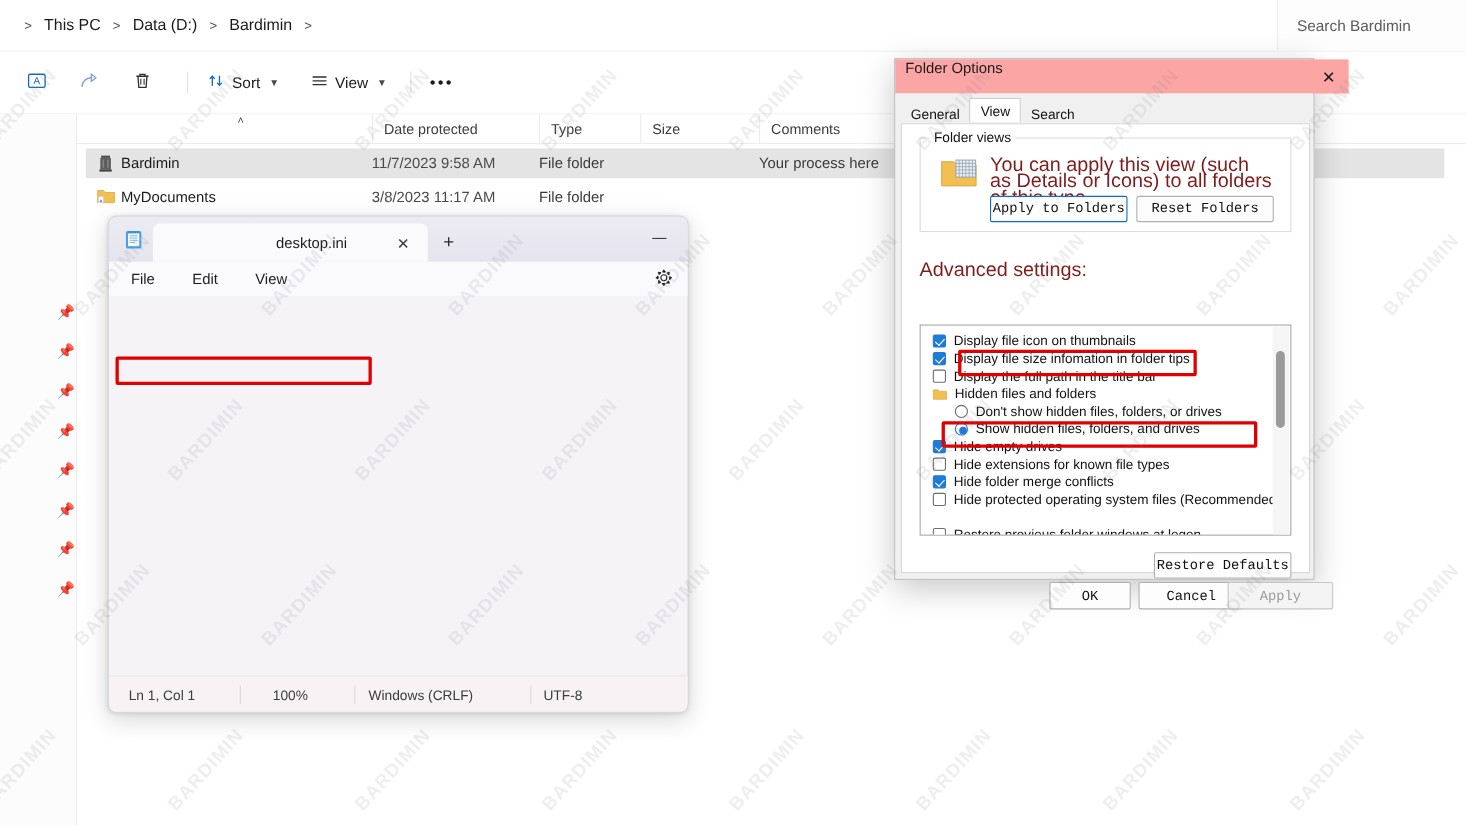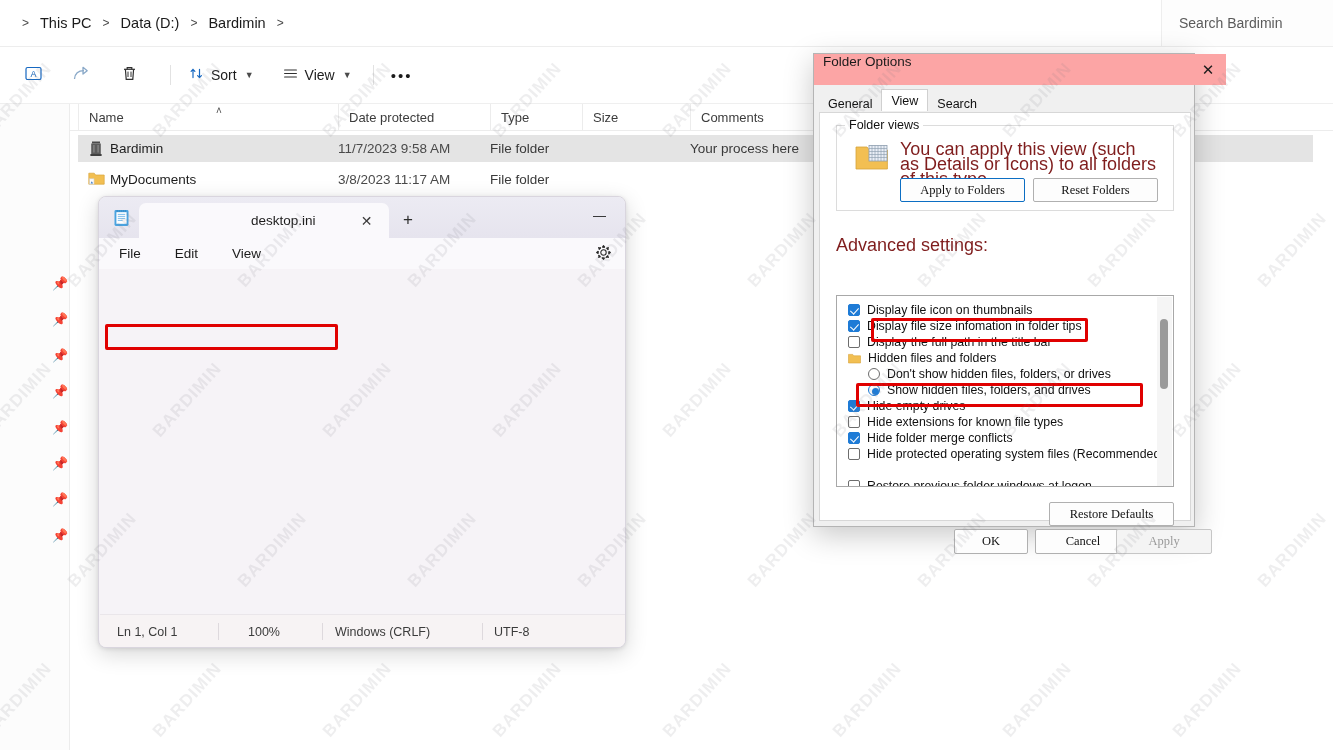--- a/index.html
+++ b/index.html
@@ -327,21 +327,21 @@
     color: #7f1d1d;
   }
   .winbtn {
     position: absolute;
     background: #fdfdfd;
     border: 1px solid #b0b0b0;
     border-radius: 2px;
     font-size: 12.5px;
     color: #111;
     display: flex; align-items: center; justify-content: center;
-    font-family: Liberation Serif, serif;
+    font-family: Liberation Mono, monospace;
   }
   .winbtn.primary { border: 1px solid #0c6ec3; }
   .winbtn.disabled { color: #9a9a9a; background: #f4f4f4; border-color: #c6c6c6; }
 
   .fvicon {
     position: absolute;
     left: 18px; top: 18px;
     width: 34px; height: 27px;
   }
 
@@ -492,23 +492,20 @@
       <span>View</span>
       <span class="chev">▼</span>
     </div>
     <div class="tsep" style="margin-left:14px"></div>
     <div class="tbtn">
       <span style="letter-spacing:2px;font-size:15px">•••</span>
     </div>
   </div>
 
   <div class="colheader">
-    <div class="col" style="left:78px;width:260px">
-      <span>Name</span>
-    </div>
     <div class="sortarrow" style="left:216px">˄</div>
     <div class="col" style="left:338px;width:152px">
       <span>Date protected</span>
     </div>
     <div class="col" style="left:490px;width:120px">
       <span>Type</span>
     </div>
     <div class="col" style="left:582px;width:80px">
       <span>Size</span>
     </div>

